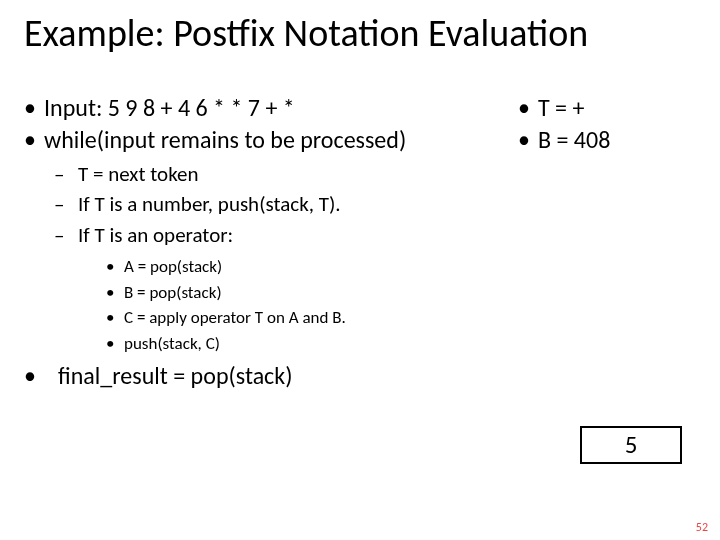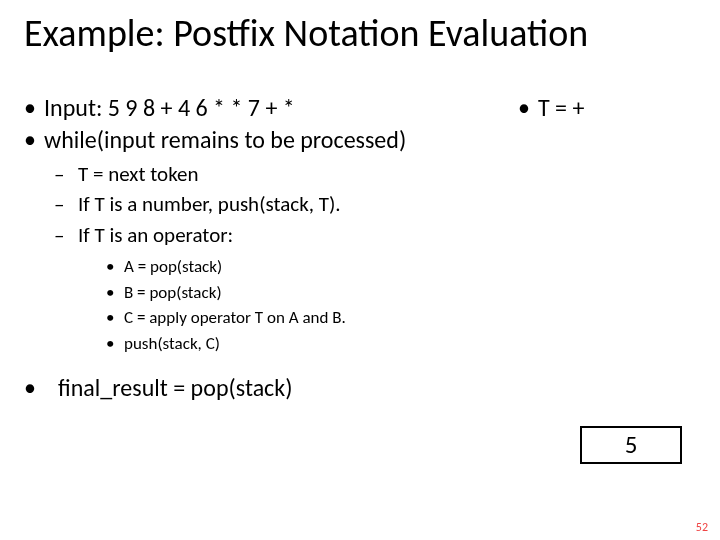--- a/index.html
+++ b/index.html
@@ -88,21 +88,21 @@
     line-height: 1.5;
   }
   ul.lvl3 > li::before {
     content: "•";
     position: absolute;
     left: 0;
     top: 0;
     font-size: 17px;
   }
   .lvl1.final {
-    margin-top: 16px;
+    margin-top: 4px;
   }
   .lvl1.final > li {
     padding-left: 34px;
   }
   .lvl1.final > li::before {
     left: 0;
   }
   .stack-box {
     position: absolute;
     left: 580px;
@@ -151,20 +151,21 @@
       </li>
     </ul>
     <ul class="lvl1 final">
       <li>final_result = pop(stack)</li>
     </ul>
   </div>
 
   <div class="right-col">
     <ul class="lvl1">
       <li>T = +</li>
+      <li>B = 408</li>
     </ul>
   </div>
 
   <div class="stack-box">5</div>
 
   <div class="page-num">52</div>
 
 </div>
 
 </body></html>

